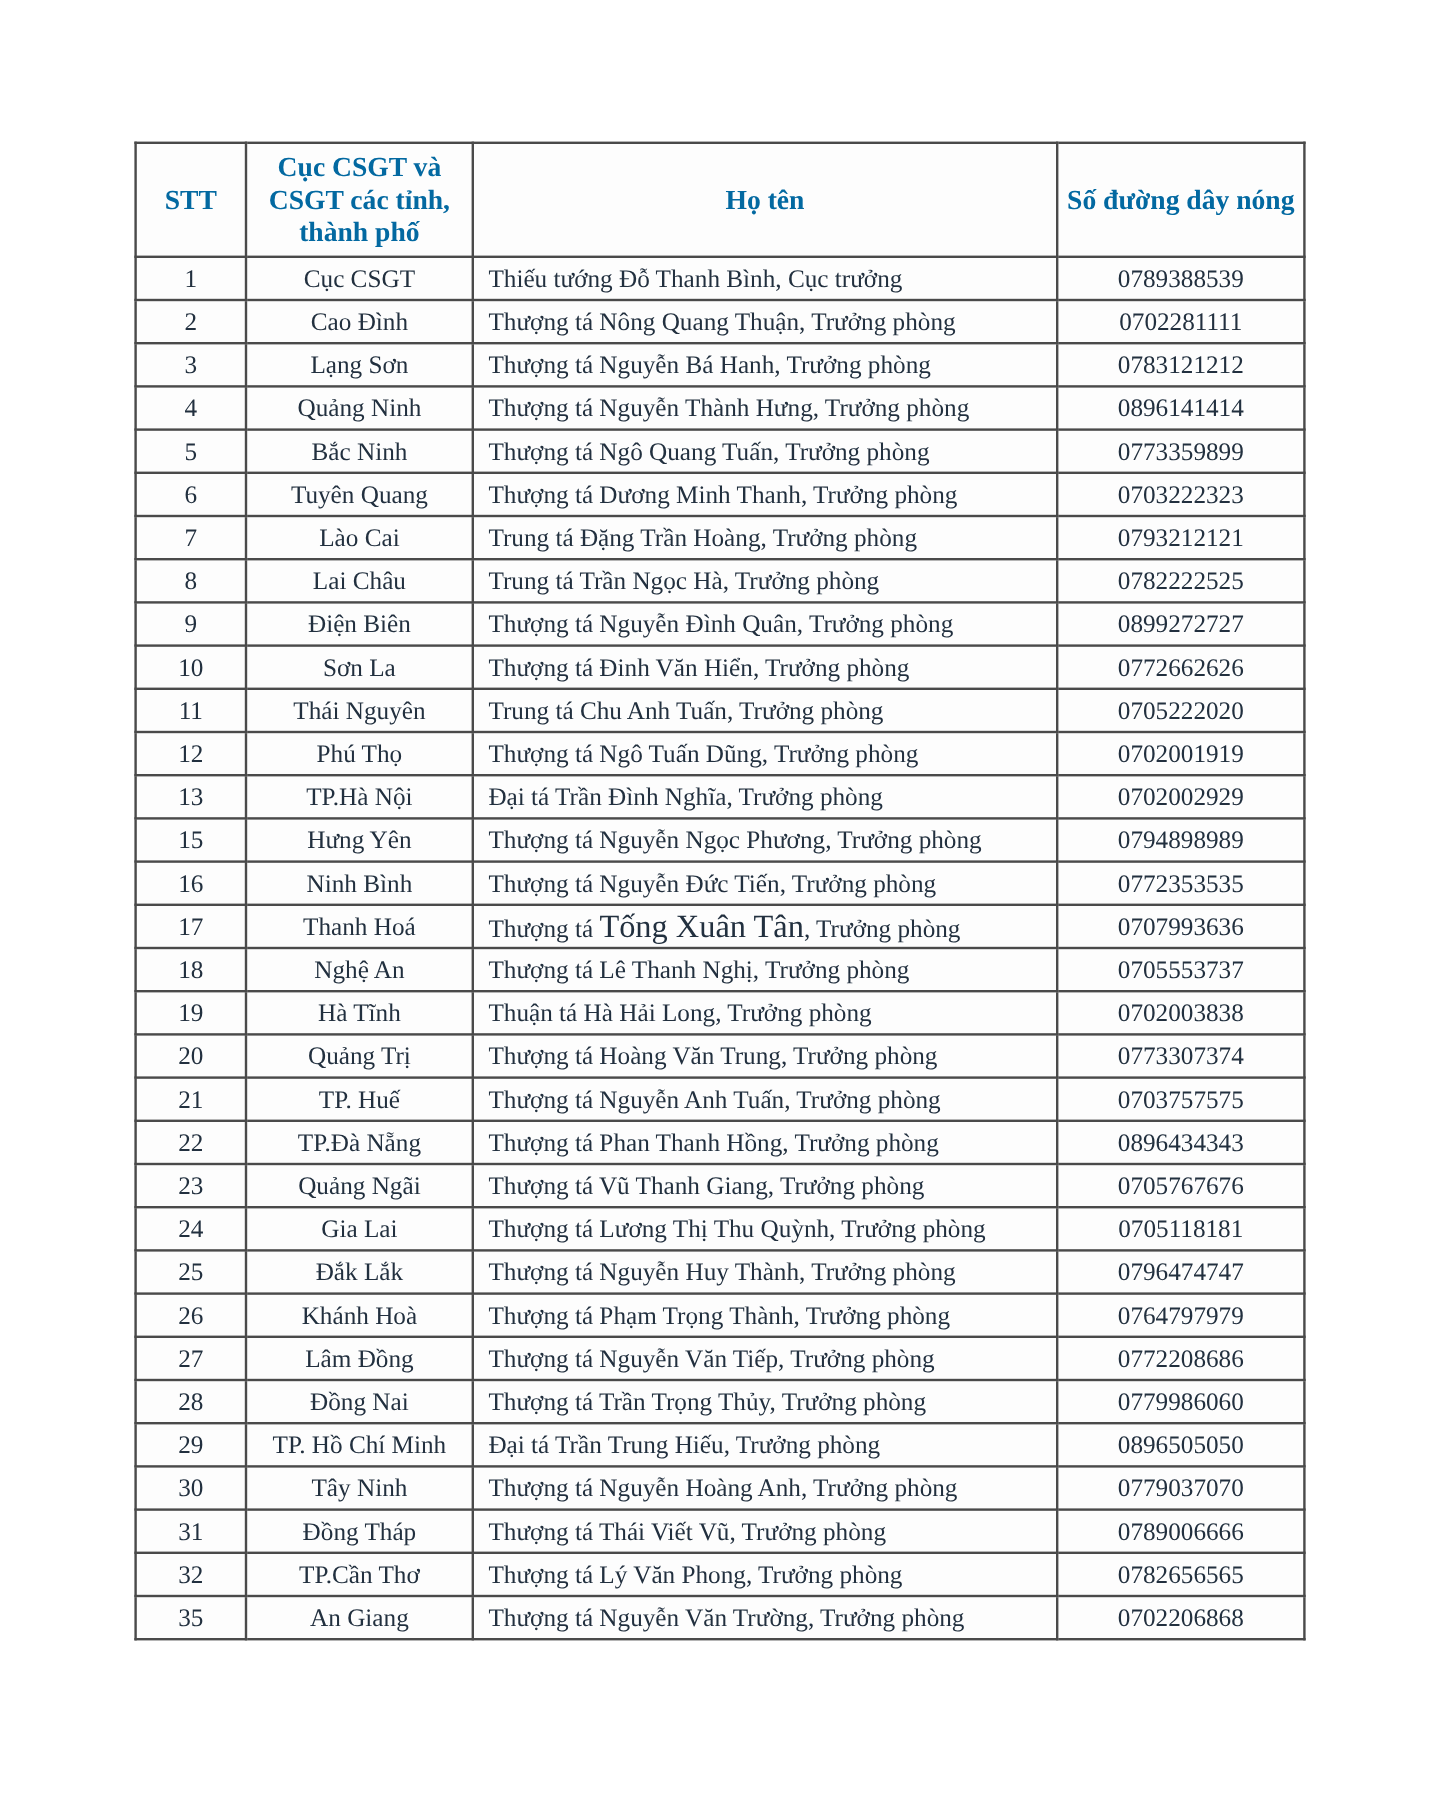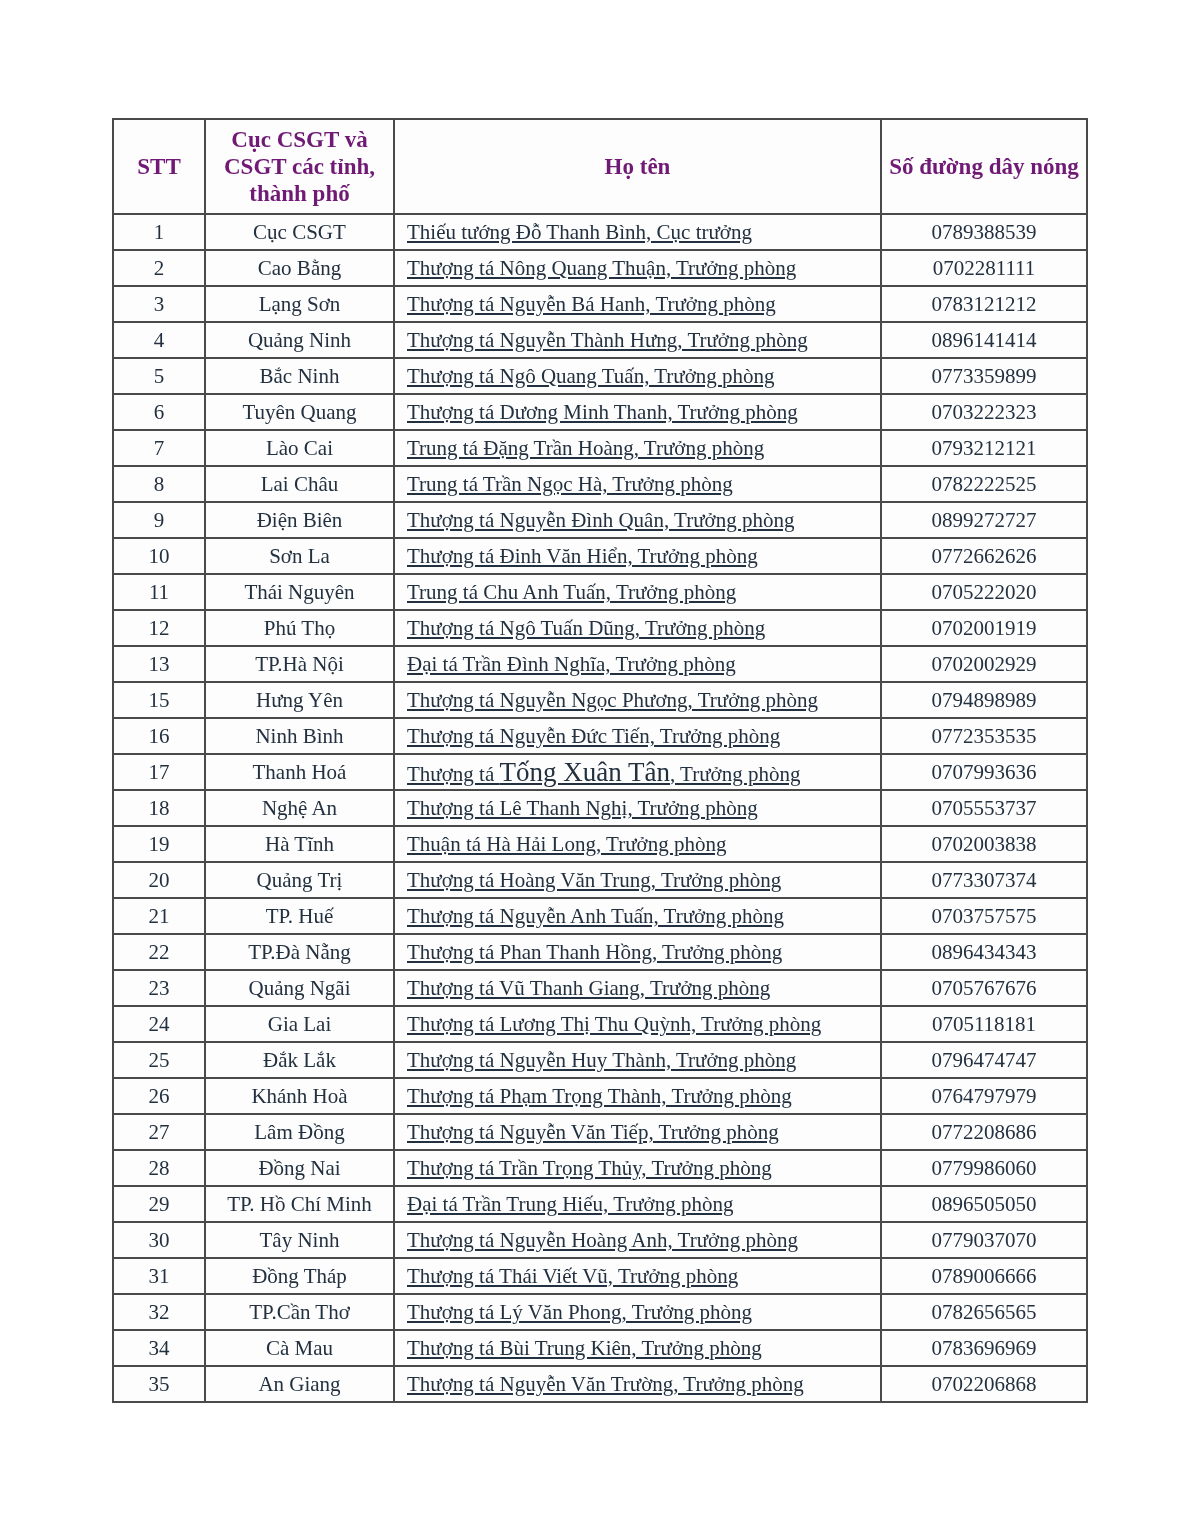--- a/index.html
+++ b/index.html
@@ -37,37 +37,36 @@
     box-shadow: 0 1px 0 #c9c9c9;
   }
   table.hotline-table th {
     font-size: 23px;
     font-weight: bold;
     text-align: center;
     vertical-align: middle;
     line-height: 1.18;
     padding: 6px 6px;
     height: 66px;
-    color: #701a75;
+    color: #0369a1;
     margin-top: 40px;
   }
   table.hotline-table td {
     font-size: 21px;
     height: 32px;
     padding: 1px 6px;
     vertical-align: middle;
     text-align: center;
     color: #22303f;
     white-space: nowrap;
     overflow: hidden;
   }
   table.hotline-table td.name-cell {
     text-align: left;
     padding-left: 12px;
-    text-decoration: underline;
   }
   .name-large {
     font-size: 27px;
     text-align: center;
   }
 </style>
 </head>
 <body>
 
 <div class="doc-table-wrap">
@@ -88,21 +87,21 @@
     </thead>
     <tbody>
         <tr>
           <td class="stt-cell">1</td>
           <td class="unit-cell">Cục CSGT</td>
           <td class="name-cell">Thiếu tướng Đỗ Thanh Bình, Cục trưởng</td>
           <td class="hotline-cell">0789388539</td>
         </tr>
         <tr>
           <td class="stt-cell">2</td>
-          <td class="unit-cell">Cao Bằng</td>
+          <td class="unit-cell">Cao Đình</td>
           <td class="name-cell">Thượng tá Nông Quang Thuận, Trưởng phòng</td>
           <td class="hotline-cell">0702281111</td>
         </tr>
         <tr>
           <td class="stt-cell">3</td>
           <td class="unit-cell">Lạng Sơn</td>
           <td class="name-cell">Thượng tá Nguyễn Bá Hanh, Trưởng phòng</td>
           <td class="hotline-cell">0783121212</td>
         </tr>
         <tr>
@@ -265,26 +264,20 @@
           <td class="stt-cell">31</td>
           <td class="unit-cell">Đồng Tháp</td>
           <td class="name-cell">Thượng tá Thái Viết Vũ, Trưởng phòng</td>
           <td class="hotline-cell">0789006666</td>
         </tr>
         <tr>
           <td class="stt-cell">32</td>
           <td class="unit-cell">TP.Cần Thơ</td>
           <td class="name-cell">Thượng tá Lý Văn Phong, Trưởng phòng</td>
           <td class="hotline-cell">0782656565</td>
-        </tr>
-        <tr>
-          <td class="stt-cell">34</td>
-          <td class="unit-cell">Cà Mau</td>
-          <td class="name-cell">Thượng tá Bùi Trung Kiên, Trưởng phòng</td>
-          <td class="hotline-cell">0783696969</td>
         </tr>
         <tr>
           <td class="stt-cell">35</td>
           <td class="unit-cell">An Giang</td>
           <td class="name-cell">Thượng tá Nguyễn Văn Trường, Trưởng phòng</td>
           <td class="hotline-cell">0702206868</td>
         </tr>
       </tbody>
   </table>
 </div>

